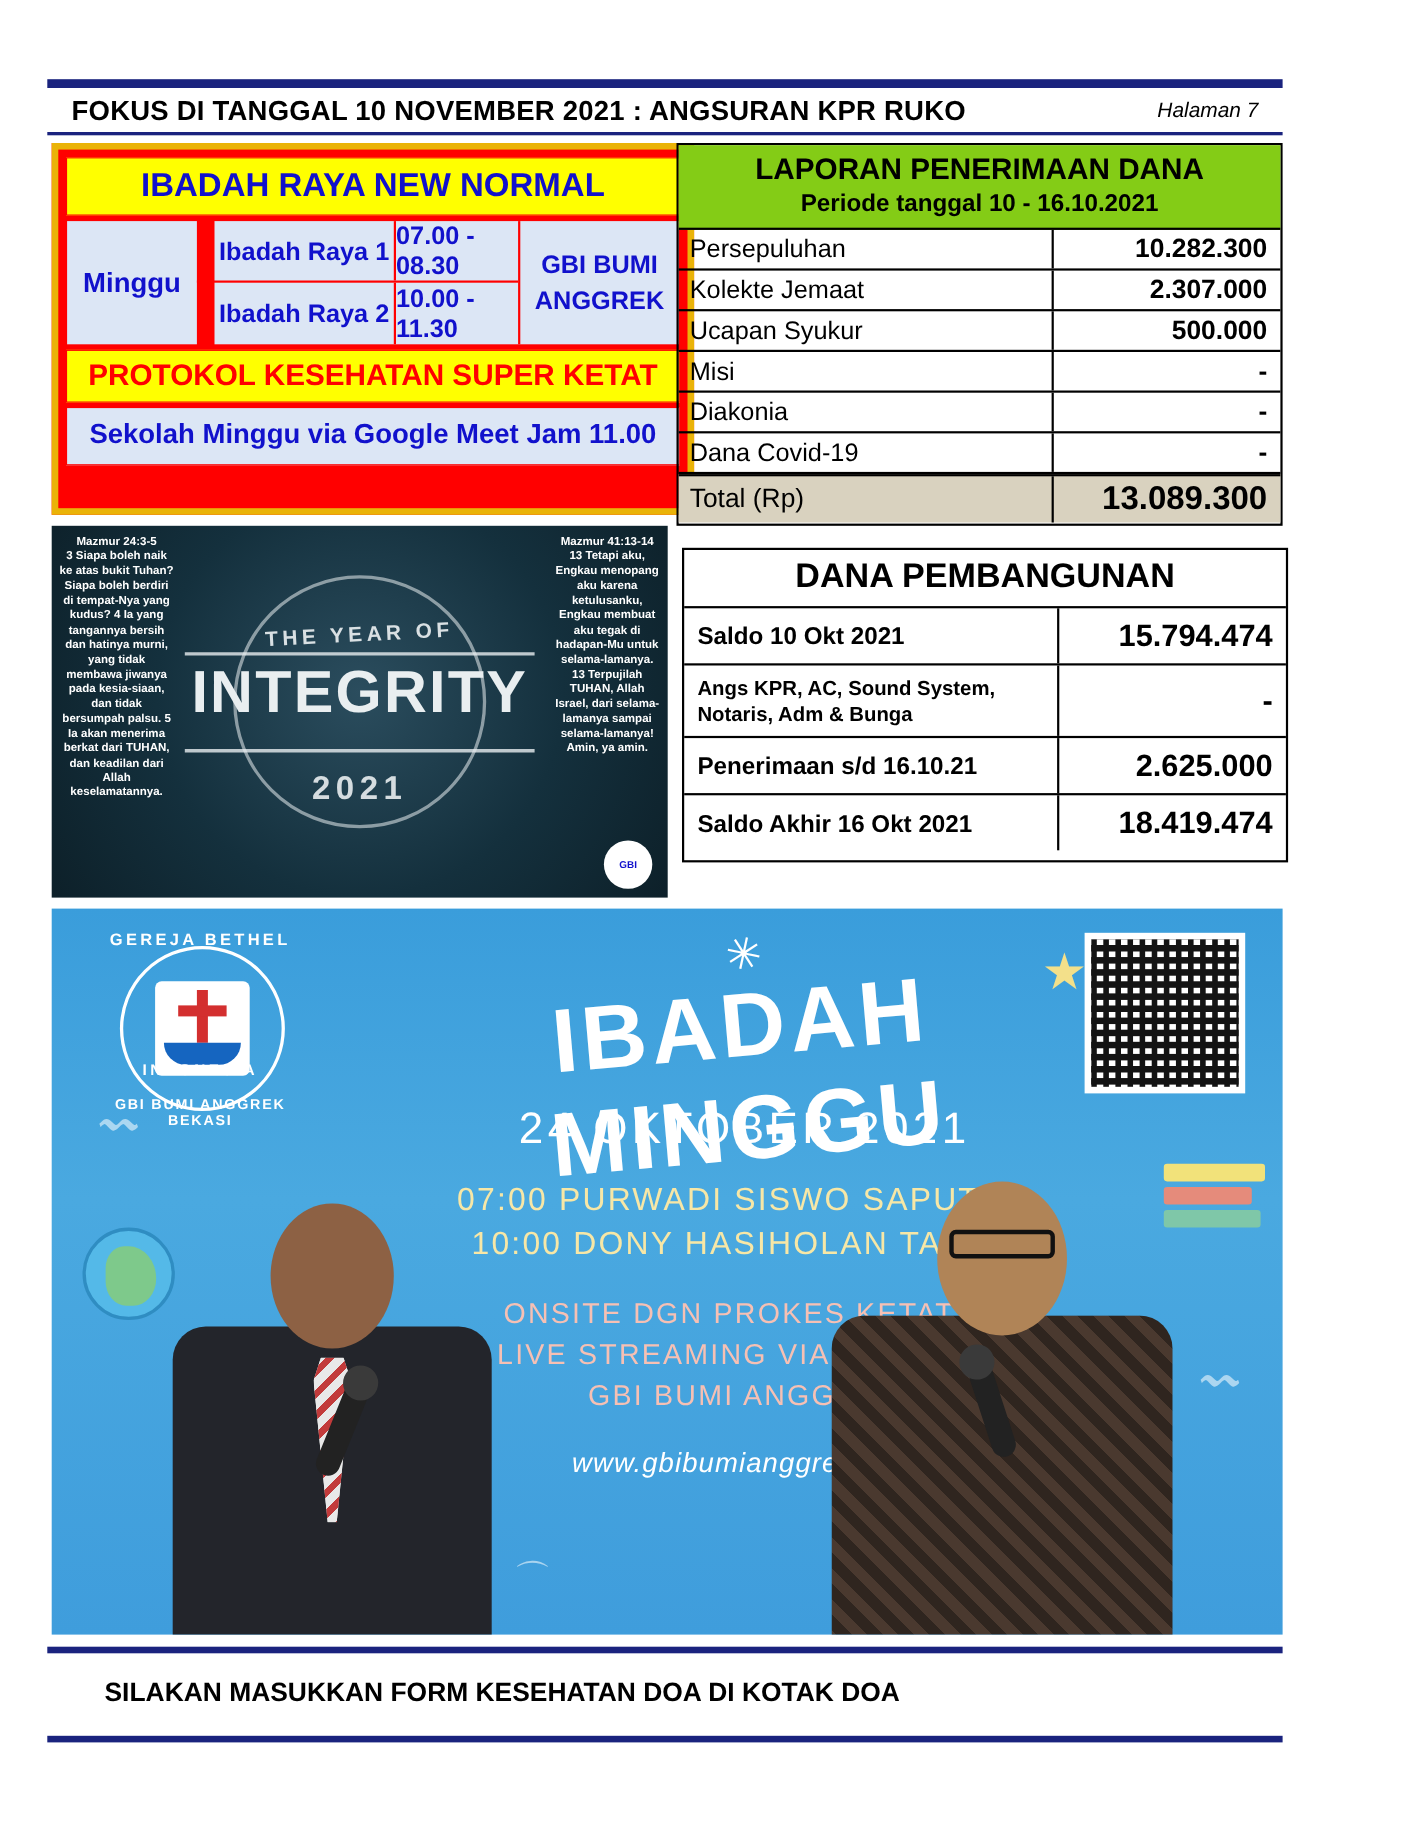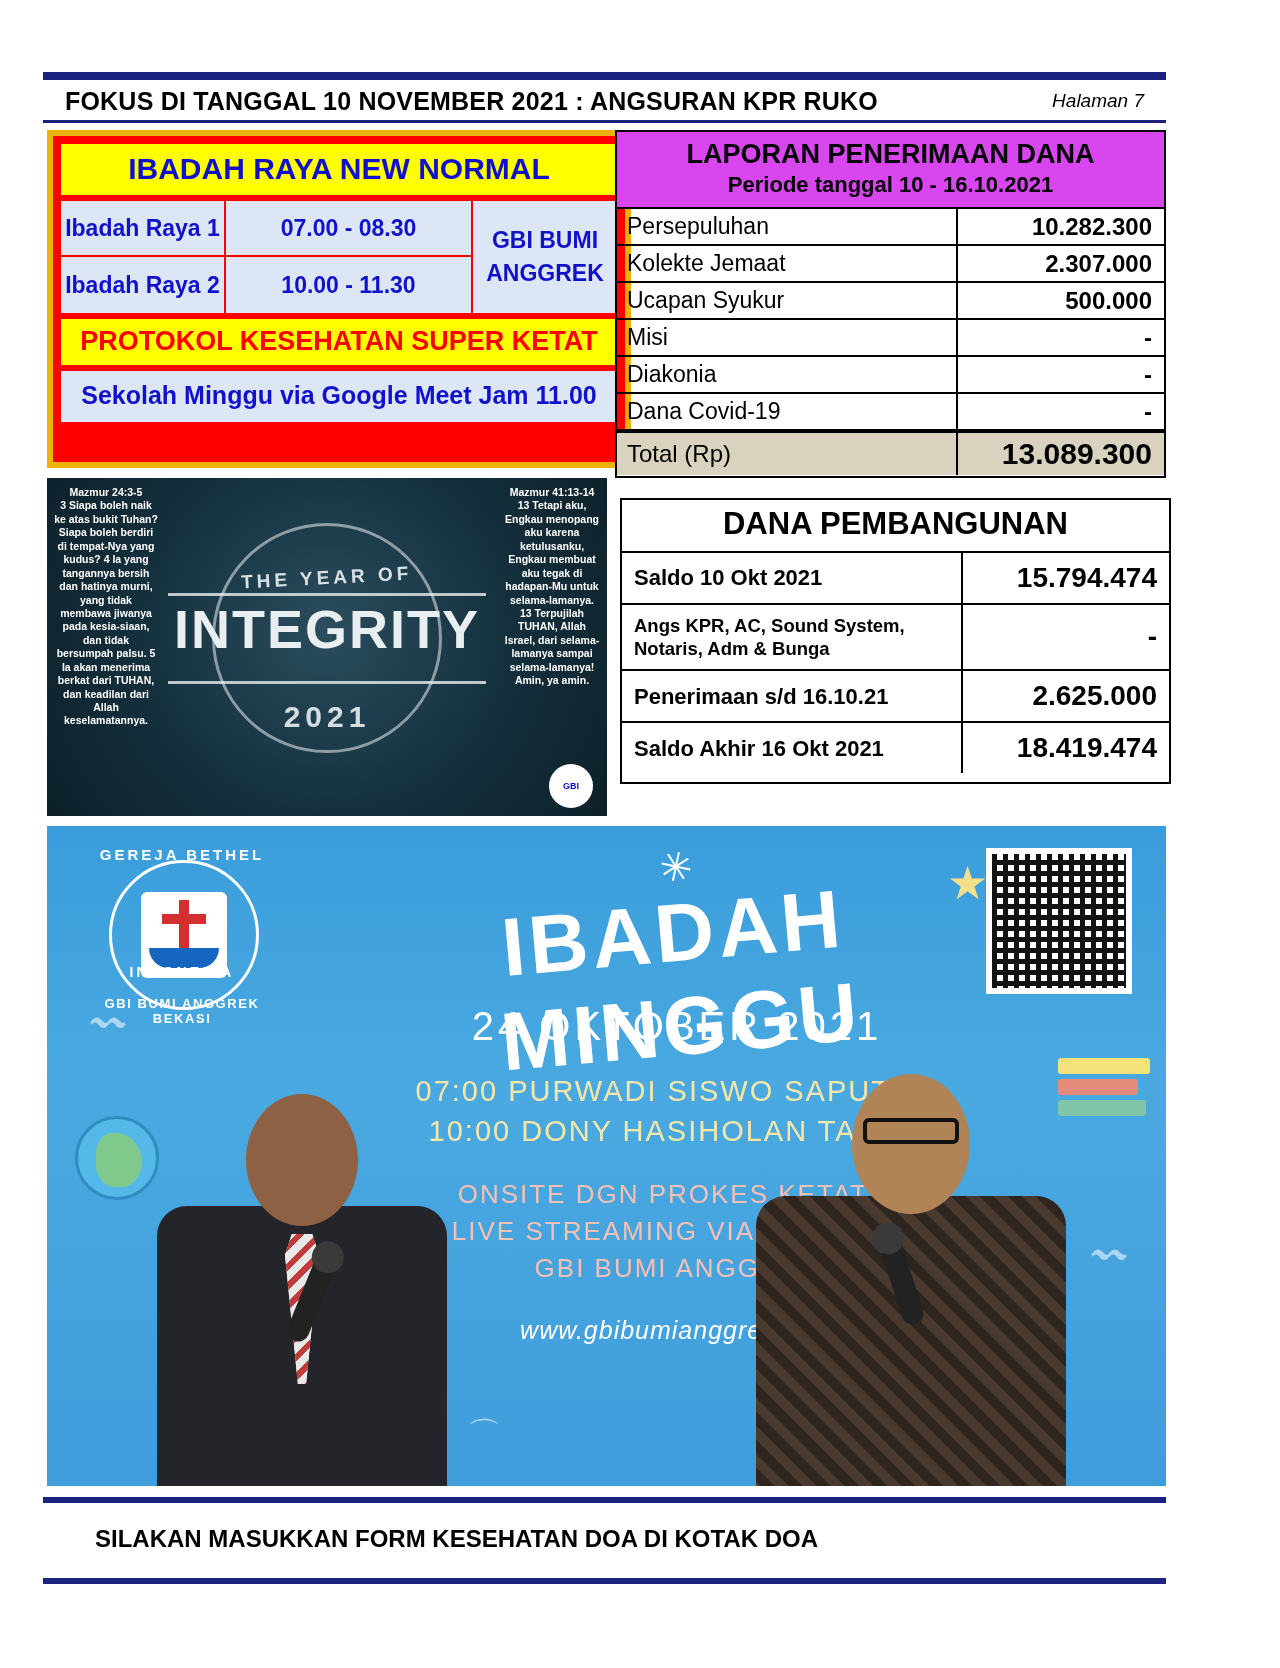--- a/index.html
+++ b/index.html
@@ -70,21 +70,21 @@
     font-size:25px; font-weight:bold;
     display:flex; align-items:center; justify-content:center;
   }
   .ib-mid { flex:1; }
   .ib-line { display:flex; height:56px; border-bottom:2px solid #ff0000; }
   .ib-line:last-child { border-bottom:none; }
   .ib-cell {
     display:flex; align-items:center; justify-content:center;
     background:#dce6f5; color:#1111cc; font-size:23px; font-weight:bold;
   }
-  .ib-cell.name { width:165px; border-right:2px solid #ff0000; }
+  .ib-cell.name { width:165px; border-right:2px solid #ff0000;margin-left:16px; }
   .ib-cell.time { flex:1; }
   .ib-church {
     width:146px; background:#dce6f5; color:#1111cc;
     font-size:23px; font-weight:bold; line-height:1.45;
     display:flex; align-items:center; justify-content:center; text-align:center;
     border-left:2px solid #ff0000;
   }
   .ib-protokol {
     margin-top:4px; background:#ffff00; color:#ff0000;
     font-size:27px; font-weight:bold; text-align:center;
@@ -137,21 +137,21 @@
     display:flex; align-items:center; justify-content:center;
     font-size:9px; font-weight:bold; color:#1111cc; text-align:center; line-height:1;
   }
 
   
   .tbl-dana {
     position:absolute; left:615px; top:130px; width:551px; height:348px;
     border:2px solid #000;
   }
   .tbl-head {
-    background:#d946ef; text-align:center; padding:7px 0 9px;
+    background:#84cc16; text-align:center; padding:7px 0 9px;
     border-bottom:2px solid #000;
   }
   .tbl-head .t1 { font-size:27px; font-weight:bold; }
   .tbl-head .t2 { font-size:22px; font-weight:bold; margin-top:2px; }
   .trow { display:flex; border-bottom:2px solid #000; height:37px; }
   .trow:last-child { border-bottom:none; }
   .tlabel { flex:1; padding:4px 10px; font-size:23px; font-weight:normal; display:flex; align-items:center;}
   .tval {
     width:208px; border-left:2px solid #000; padding:4px 12px;
     font-size:24px; font-weight:bold; text-align:right;
@@ -329,20 +329,21 @@
     <div class="header-title">FOKUS DI TANGGAL 10 NOVEMBER 2021 :  ANGSURAN KPR RUKO</div>
     <div class="header-page">Halaman 7</div>
   </div>
 
   <div class="rule-mid"></div>
 
   <div class="ibadah-card">
     <div class="ib-title">IBADAH RAYA NEW NORMAL</div>
 
     <div class="ib-grid">
+      <div class="ib-minggu">Minggu</div>
       <div class="ib-mid">
         <div class="ib-line">
           <div class="ib-cell name">Ibadah Raya 1</div>
           <div class="ib-cell time">07.00 - 08.30</div>
         </div>
         <div class="ib-line">
           <div class="ib-cell name">Ibadah Raya 2</div>
           <div class="ib-cell time">10.00 - 11.30</div>
         </div>
       </div>

